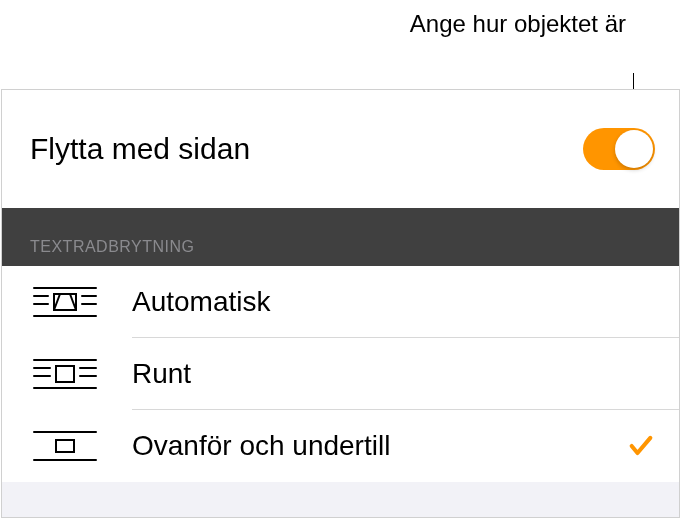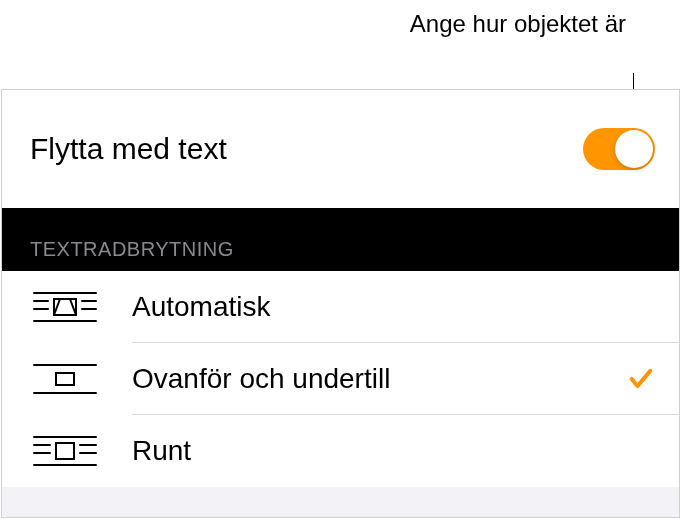--- a/index.html
+++ b/index.html
@@ -66,25 +66,25 @@
       position: absolute;
       right: 2px;
       top: 2px;
       width: 38px;
       height: 38px;
       background: #ffffff;
       border-radius: 50%;
       box-shadow: 0 2px 4px rgba(0,0,0,0.2);
     }
     .section-header {
-      font-size: 20px;
+      font-size: 16px;
       color: #8a8a8e;
       letter-spacing: 0.5px;
       padding: 30px 28px 10px 28px;
-      background: #000000;
+      background: #404040;
       text-transform: uppercase;
     }
     .list {
       background: #ffffff;
     }
     .list-item {
       display: flex;
       align-items: center;
       padding: 18px 24px 18px 28px;
       position: relative;
@@ -121,21 +121,21 @@
 <body>
 
 <div class="callout-text">
   <span>Ange hur objektet är</span><br>
 </div>
 <div class="callout-line"></div>
 
 <div class="panel">
 
   <div class="toggle-row">
-    <div class="toggle-label">Flytta med text</div>
+    <div class="toggle-label">Flytta med sidan</div>
     <div class="toggle">
       <div class="toggle-knob"></div>
     </div>
   </div>
 
   <div class="section-header">TEXTRADBRYTNING</div>
 
   <div class="list">
 
     <div class="list-item">
@@ -155,44 +155,44 @@
         </svg>
       </span>
       <span class="item-label">Automatisk</span>
     </div>
 
     <div class="list-item">
       <span class="wrap-icon">
         <svg viewBox="0 0 70 36" width="70" height="36">
           <g stroke="#000" stroke-width="2" fill="none" stroke-linecap="round">
             <line x1="4" y1="4" x2="66" y2="4"></line>
+            <rect x="26" y="10" width="18" height="16" fill="none"></rect>
+            <line x1="4" y1="12" x2="20" y2="12"></line>
+            <line x1="50" y1="12" x2="66" y2="12"></line>
+            <line x1="4" y1="20" x2="20" y2="20"></line>
+            <line x1="50" y1="20" x2="66" y2="20"></line>
+            <line x1="4" y1="32" x2="66" y2="32"></line>
+          </g>
+        </svg>
+      </span>
+      <span class="item-label">Runt</span>
+    </div>
+
+    <div class="list-item">
+      <span class="wrap-icon">
+        <svg viewBox="0 0 70 36" width="70" height="36">
+          <g stroke="#000" stroke-width="2" fill="none" stroke-linecap="round">
+            <line x1="4" y1="4" x2="66" y2="4"></line>
             <rect x="26" y="12" width="18" height="12" fill="none"></rect>
             <line x1="4" y1="32" x2="66" y2="32"></line>
           </g>
         </svg>
       </span>
       <span class="item-label">Ovanför och undertill</span>
       <span class="checkmark">
         <svg viewBox="0 0 24 24" width="28" height="28">
           <path d="M4 12 L9 18 L20 5" stroke="#ff9500" stroke-width="3.5" fill="none" stroke-linecap="round" stroke-linejoin="round"></path>
         </svg>
       </span>
     </div>
 
-    <div class="list-item">
-      <span class="wrap-icon">
-        <svg viewBox="0 0 70 36" width="70" height="36">
-          <g stroke="#000" stroke-width="2" fill="none" stroke-linecap="round">
-            <line x1="4" y1="4" x2="66" y2="4"></line>
-            <rect x="26" y="10" width="18" height="16" fill="none"></rect>
-            <line x1="4" y1="12" x2="20" y2="12"></line>
-            <line x1="50" y1="12" x2="66" y2="12"></line>
-            <line x1="4" y1="20" x2="20" y2="20"></line>
-            <line x1="50" y1="20" x2="66" y2="20"></line>
-            <line x1="4" y1="32" x2="66" y2="32"></line>
-          </g>
-        </svg>
-      </span>
-      <span class="item-label">Runt</span>
-    </div>
-
   </div>
 </div>
 
 </body></html>

